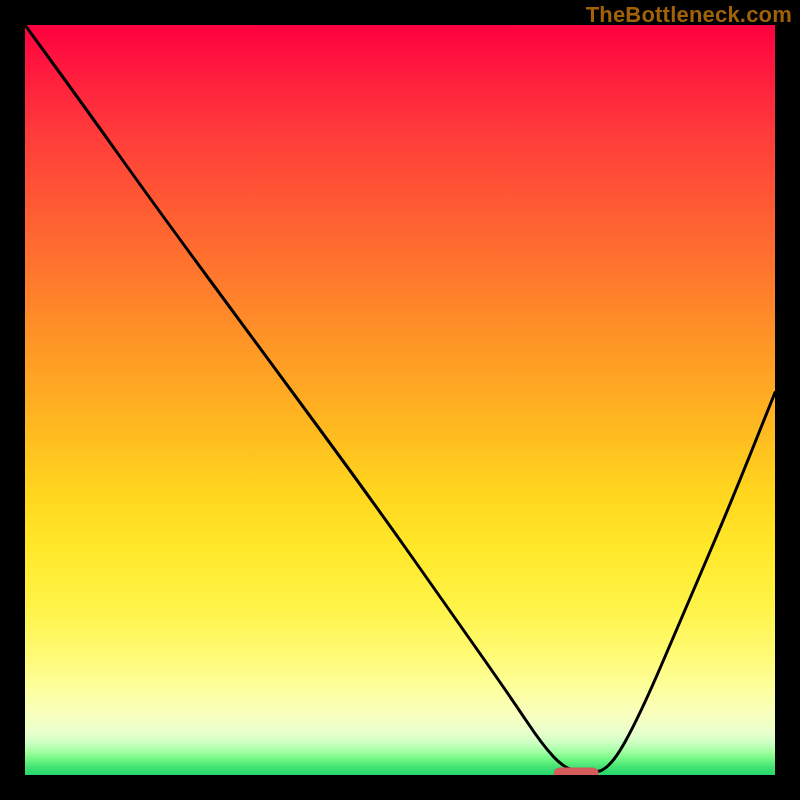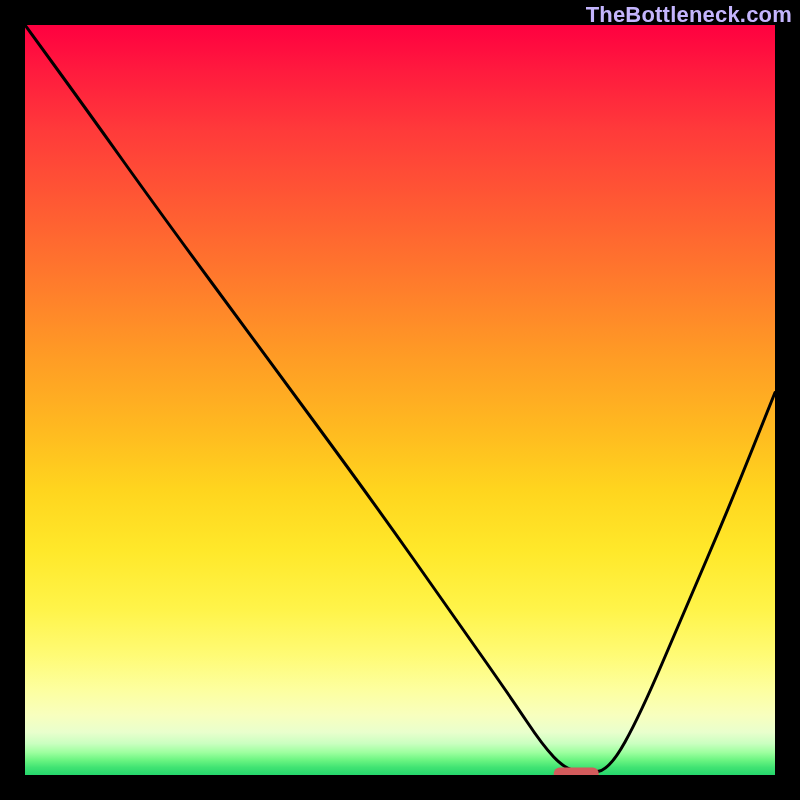--- a/index.html
+++ b/index.html
@@ -44,21 +44,21 @@
       #25d66c 100%
     );
   }
   .watermark {
     position: absolute;
     top: 2px;
     right: 8px;
     font-family: Arial, Helvetica, sans-serif;
     font-size: 22px;
     font-weight: 600;
-    color: #c4b5fd;
+    color: #a16207;
     letter-spacing: 0.2px;
   }
   .svg-overlay {
     position: absolute;
     left: 25px;
     top: 25px;
     width: 750px;
     height: 750px;
   }
   .marker {

